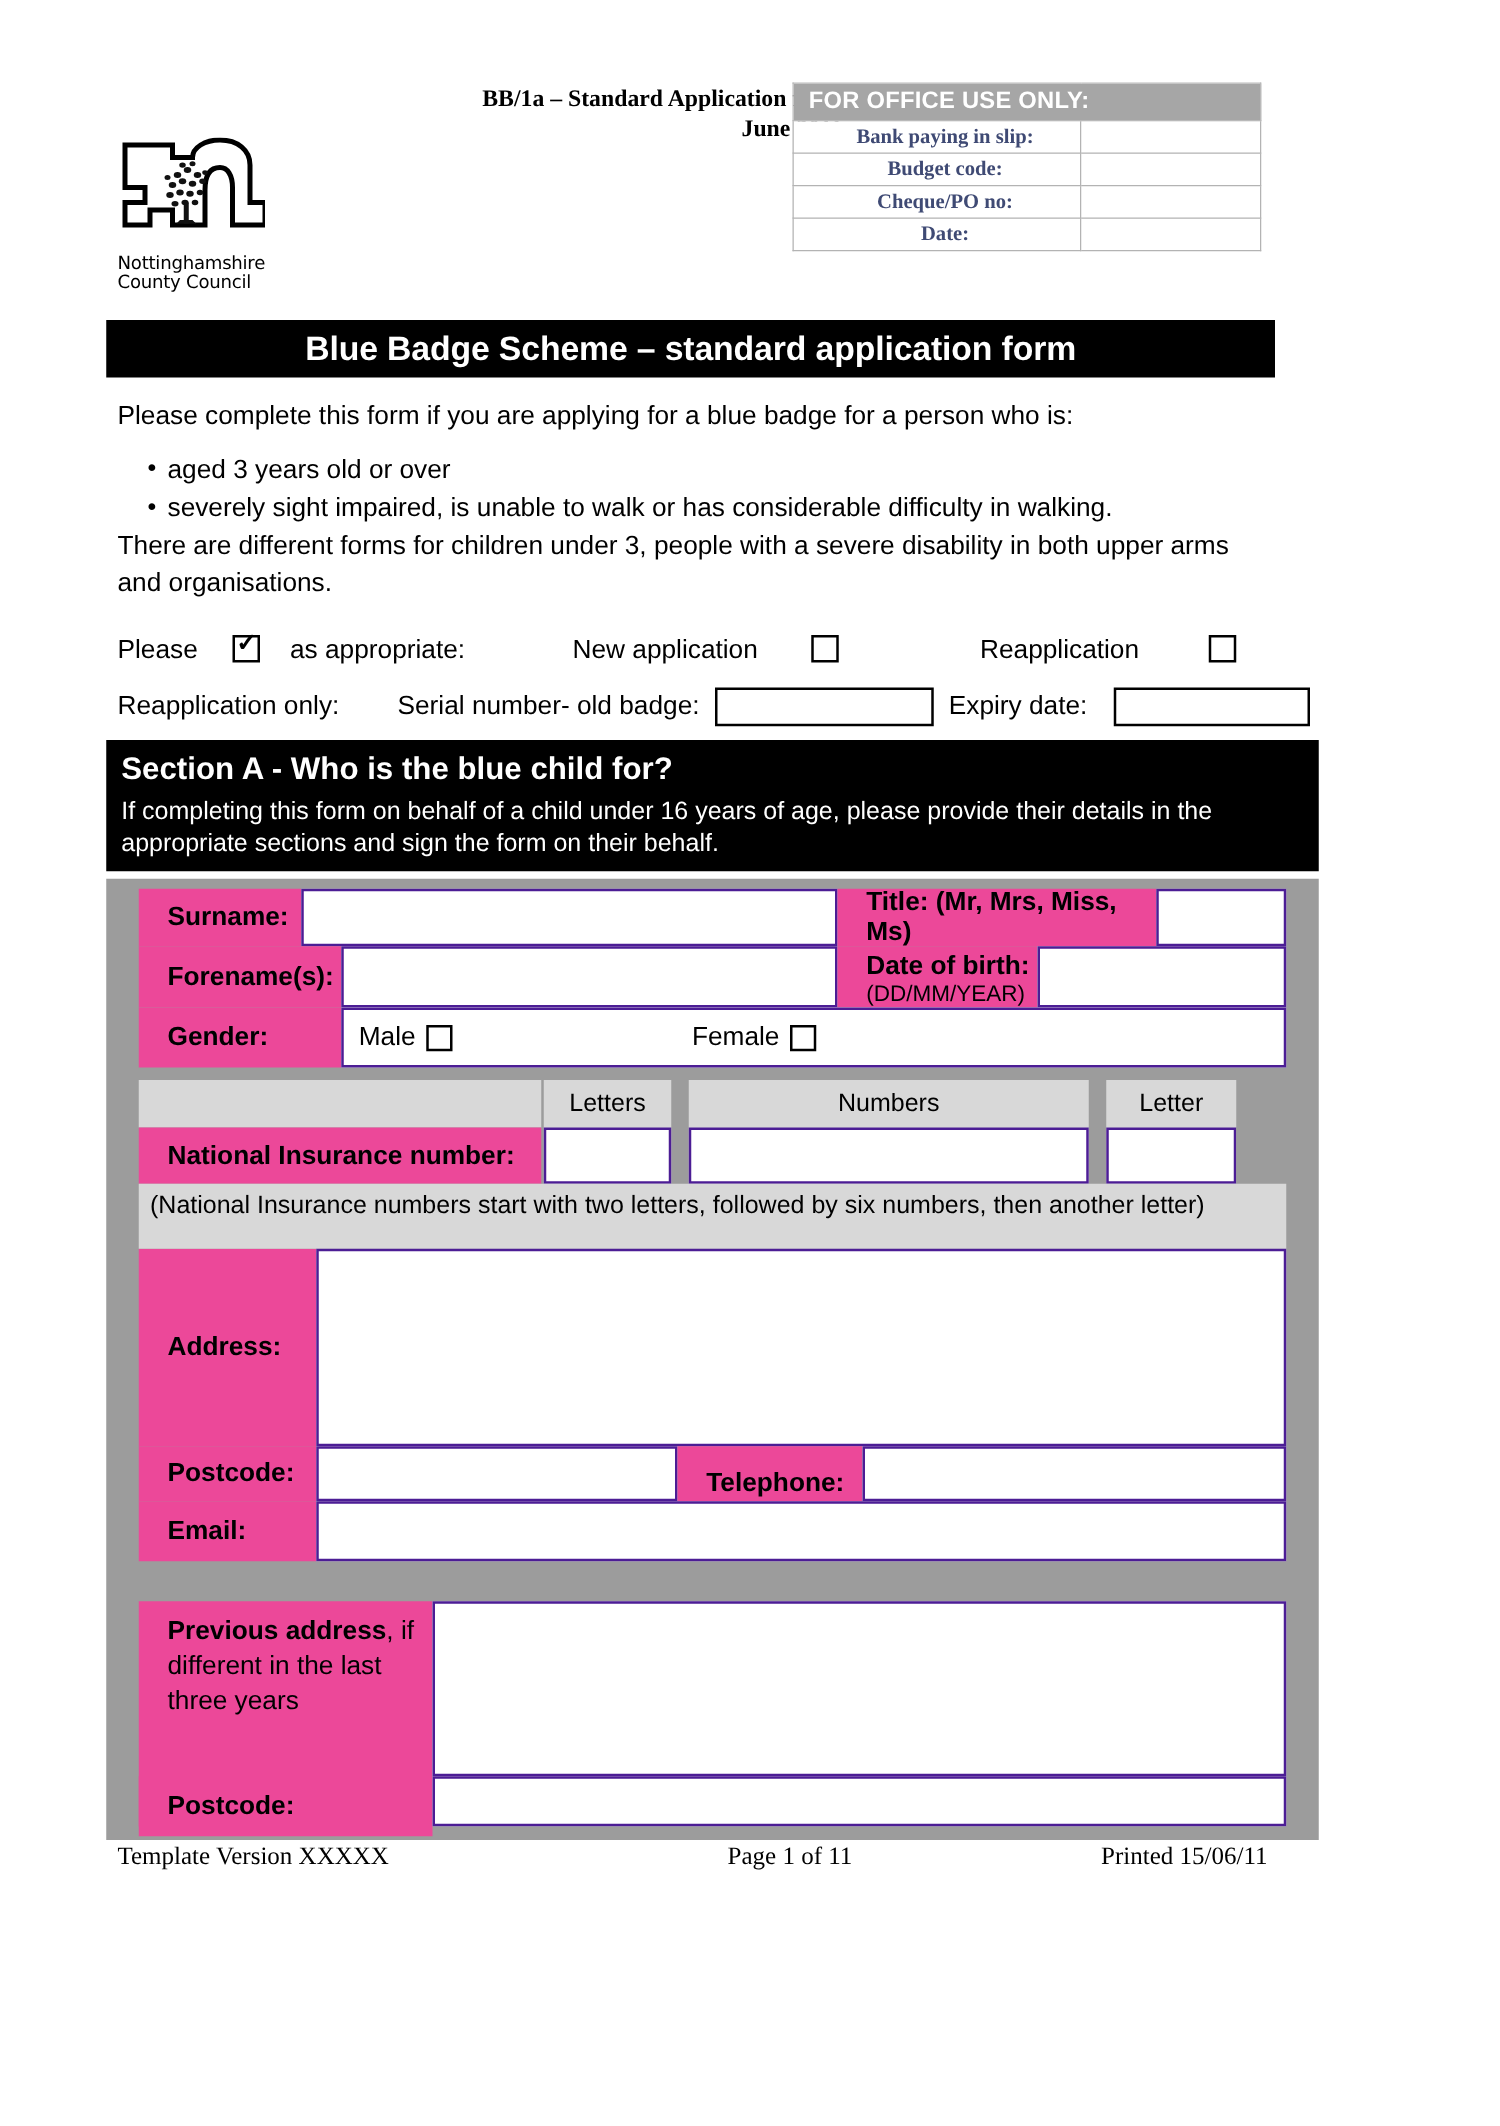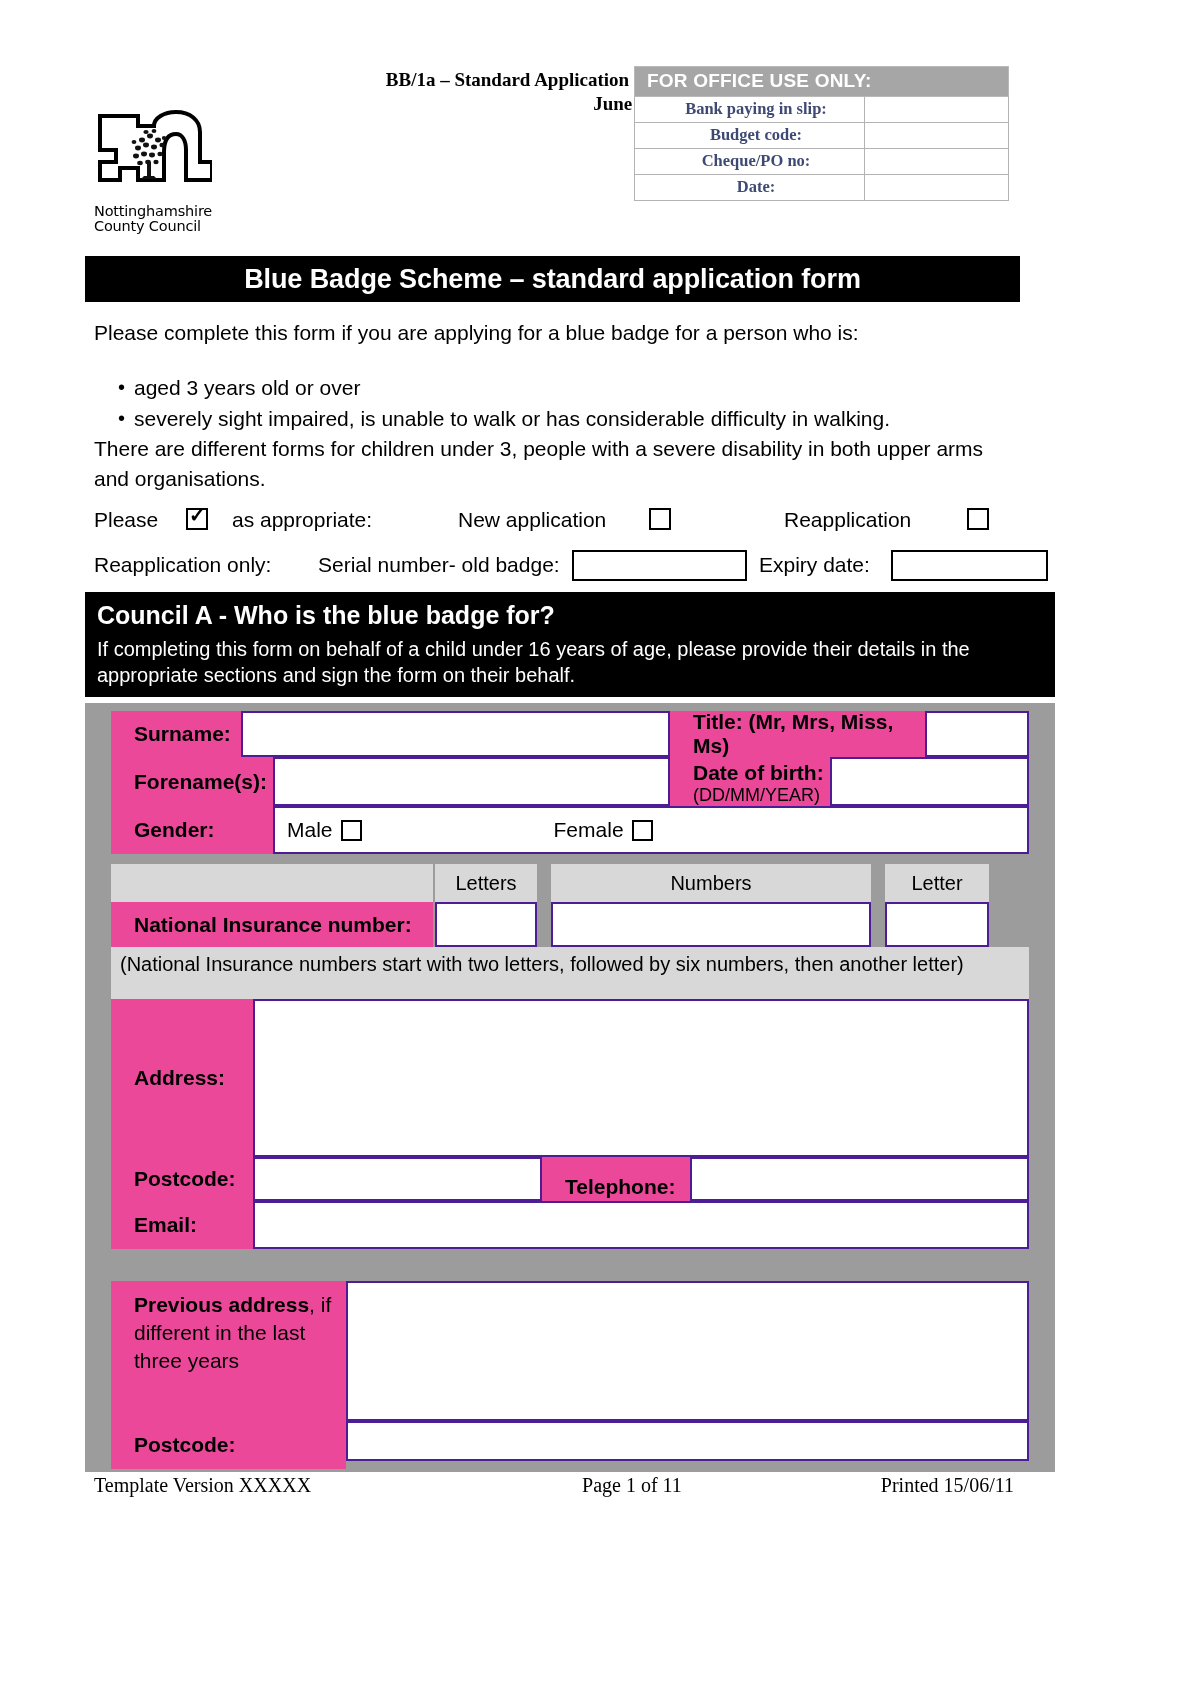--- a/index.html
+++ b/index.html
@@ -118,21 +118,21 @@
   
   .intro {
     position: absolute;
     left: 94px; top: 318px;
     width: 920px;
     font-size: 21px;
     line-height: 30px;
   }
   .intro p { margin: 0; }
   .bullets {
-    margin: 24px 0 0 0;
+    margin: 12px 0 0 0;
     padding: 0 0 0 24px;
     list-style: none;
   }
   .bullets li {
     position: relative;
     padding-left: 16px;
     line-height: 31px;
   }
   .bullets li:before {
     content: "\2022";
@@ -387,21 +387,21 @@
 
   <div class="reapp-row">
     <span class="lbl r-only">Reapplication only:</span>
     <span class="lbl r-serial">Serial number- old badge:</span>
     <span class="ibox ib-serial"></span>
     <span class="lbl r-expiry">Expiry date:</span>
     <span class="ibox ib-expiry"></span>
   </div>
 
   <div class="sec-head">
-    <div class="title">Council A - Who is the blue badge for?</div>
+    <div class="title">Section A - Who is the blue child for?</div>
     <div class="note">If completing this form on behalf of a child under 16 years of age, please provide their details in the appropriate sections and sign the form on their behalf.</div>
   </div>
 
   <div class="form-body">
 
     <div class="cell lab" style="left:26px; top:8px; width:130px; height:46px;">Surname:</div>
     <div class="cell fld" style="left:156px; top:8px; width:429px; height:46px;"></div>
     <div class="cell lab" style="left:585px; top:8px; width:255px; height:46px;">Title: (Mr, Mrs, Miss, Ms)</div>
     <div class="cell fld" style="left:840px; top:8px; width:104px; height:46px;"></div>
 

